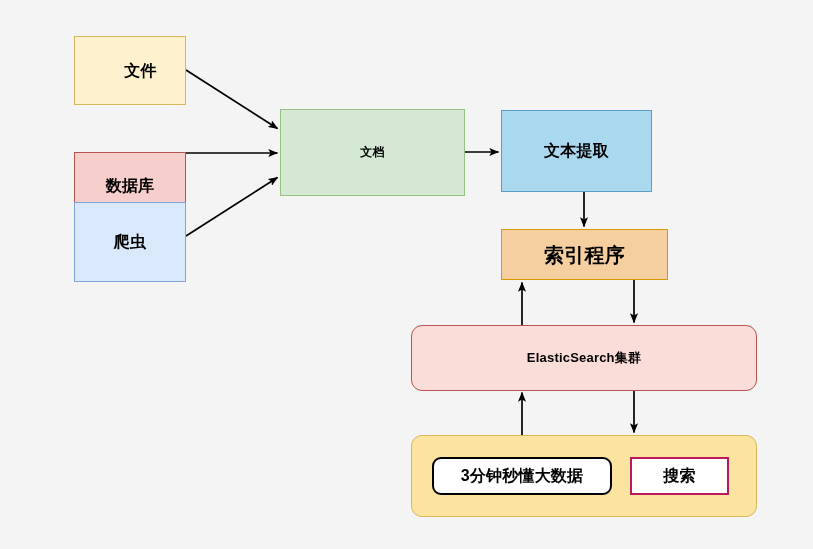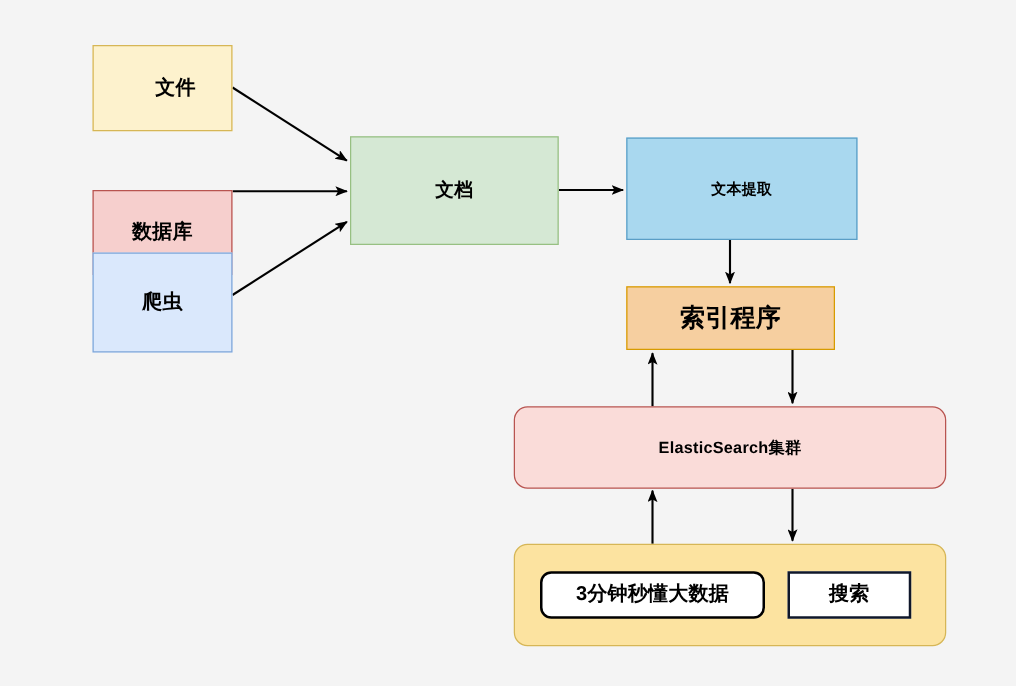--- a/index.html
+++ b/index.html
@@ -56,29 +56,29 @@
     font-size: 16px;
     margin-top: 33px;
   }
   #node-crawler {
     left: 74px; top: 202px; width: 112px; height: 80px;
     background: #dae8fc; border: 1.5px solid #7ea6d9;
     font-size: 16px;
     justify-content: center;
   }
   #node-document {
-    left: 280px; top: 109px; width: 167px; height: 87px;
+    left: 280px; top: 109px; width: 185px; height: 87px;
     background: #d5e8d4; border: 1.5px solid #97c082;
-    font-size: 15px;
+    font-size: 12px;
     text-align: center;
   }
   #node-text-extract {
-    left: 501px; top: 110px; width: 185px; height: 82px;
+    left: 501px; top: 110px; width: 151px; height: 82px;
     background: #a9d8ef; border: 1.5px solid #5a9ec6;
-    font-size: 12px;
+    font-size: 16px;
     text-align: right;
   }
   #node-indexer {
     left: 501px; top: 229px; width: 167px; height: 51px;
     background: #f6cfa0; border: 1.5px solid #d79b00;
     font-size: 20px;
   }
   #node-es-cluster {
     left: 411px; top: 325px; width: 346px; height: 66px;
     background: #fadcd9; border: 1.5px solid #b85450;
@@ -93,21 +93,21 @@
   }
   #node-bigdata-button {
     left: 432px; top: 457px; width: 180px; height: 38px;
     background: #ffffff; border: 2px solid #000000;
     border-radius: 9px;
     font-size: 16px;
     text-align: right;
   }
   #node-search-button {
     left: 630px; top: 457px; width: 99px; height: 38px;
-    background: #ffffff; border: 2px solid #0f172a;
+    background: #ffffff; border: 2px solid #be185d;
     border-radius: 0;
     font-size: 16px;
   }
 </style>
 </head>
 <body>
 
 <div id="diagram-canvas">
 
   <svg class="edge-layer" viewBox="0 0 813 549" width="813" height="549" xmlns="http://www.w3.org/2000/svg">

